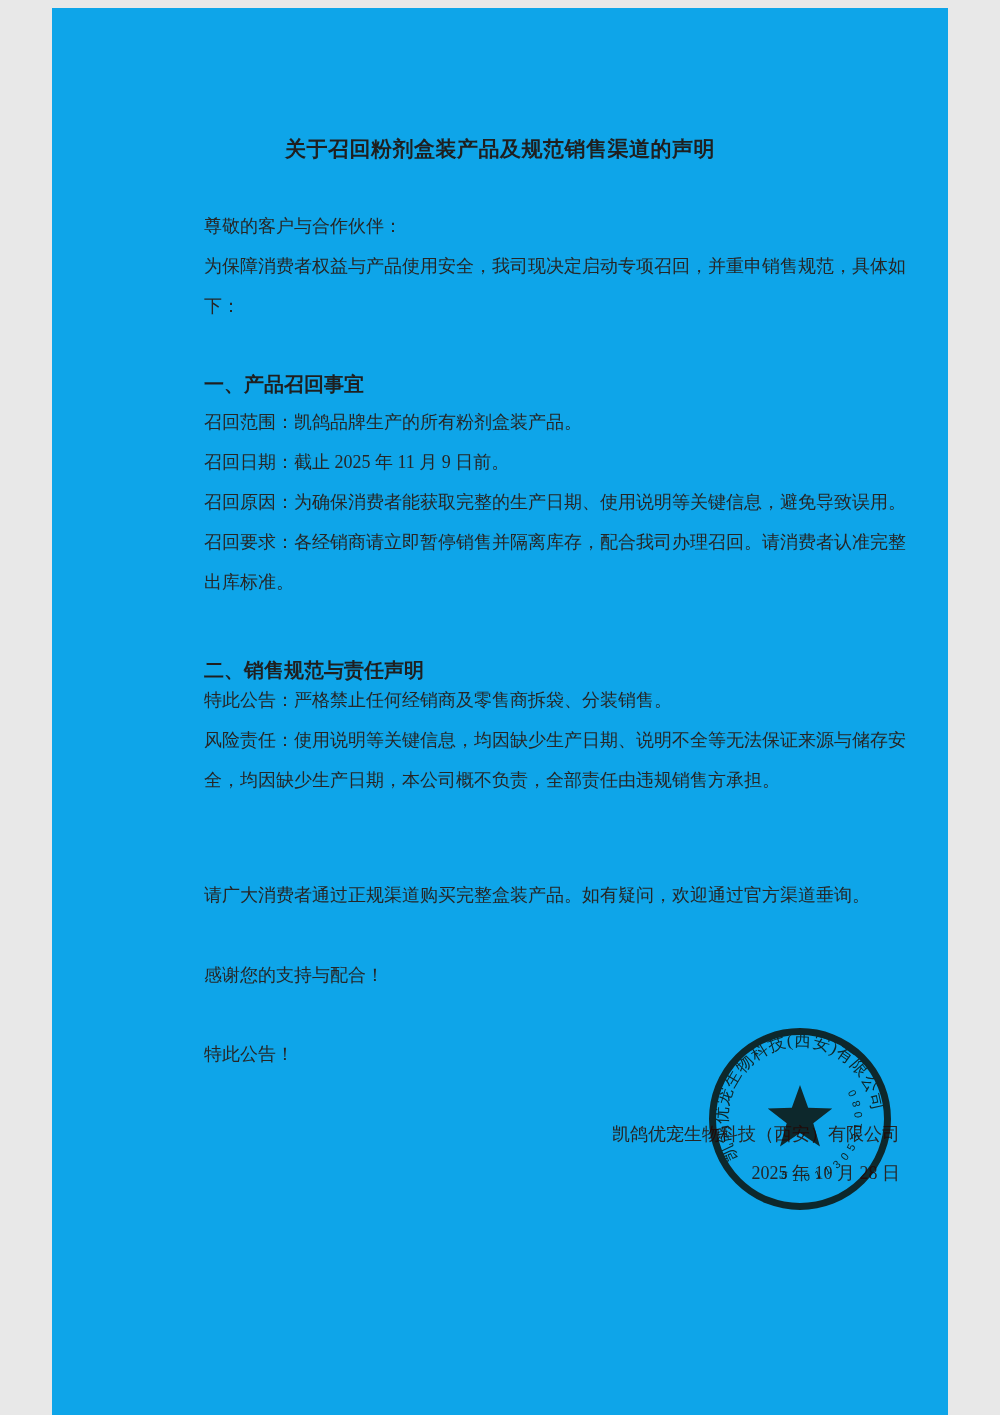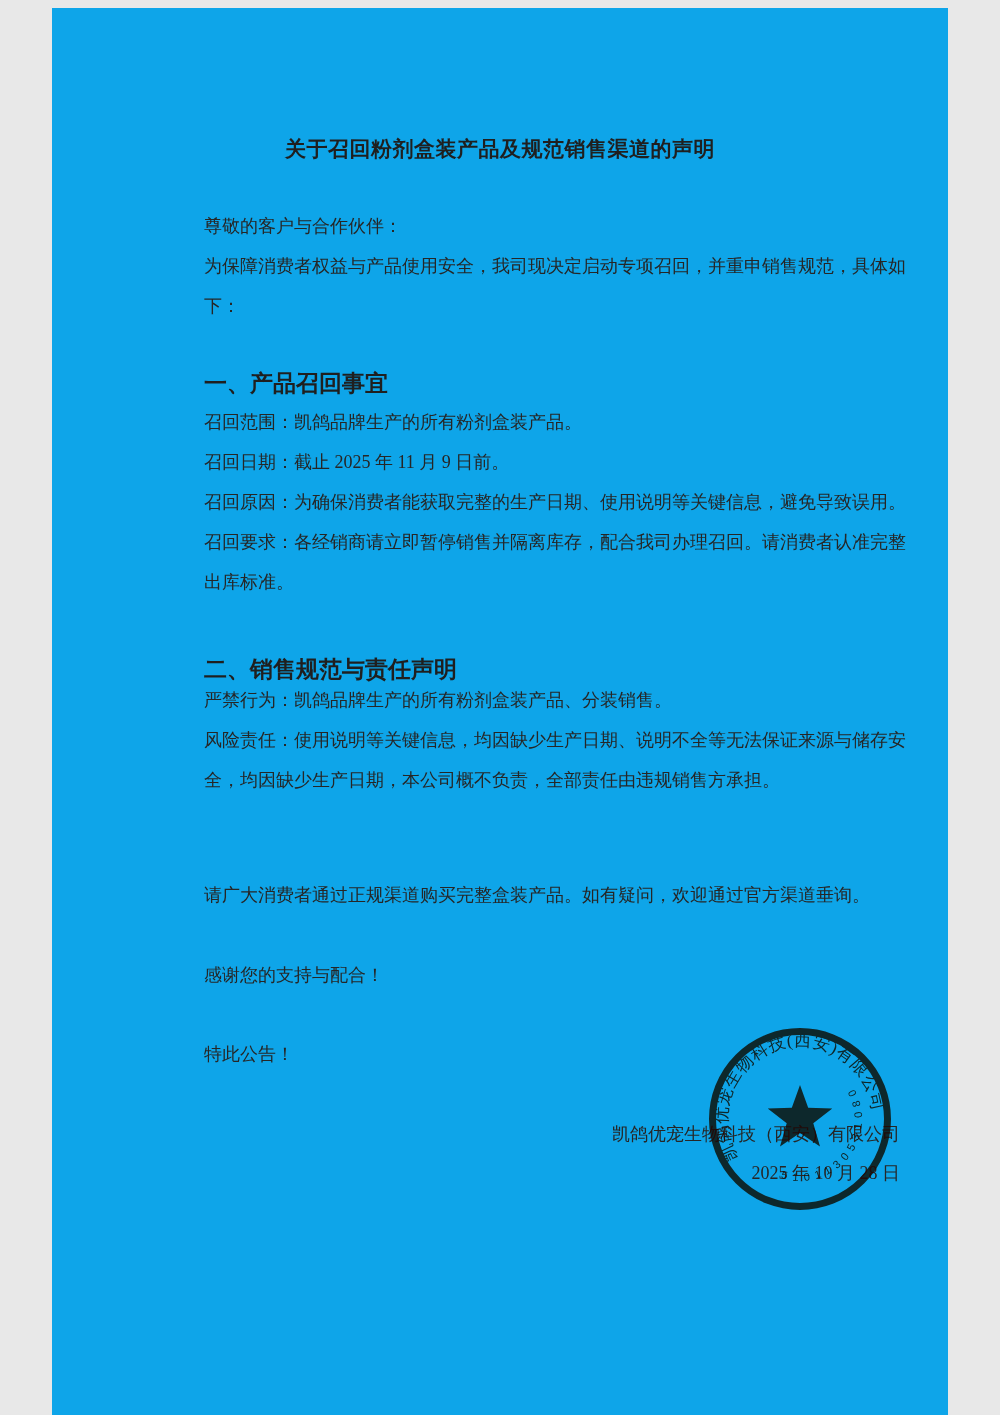--- a/index.html
+++ b/index.html
@@ -21,21 +21,21 @@
     letter-spacing:0.5px;
     color:#1f1f1f;
   }
   .body-block{
     left:152px;width:700px;
     font-size:18px;line-height:40px;
   }
   .body-block .line{white-space:nowrap;}
   .heading{
     left:152px;width:700px;
-    font-size:23px;font-weight:bold;
+    font-size:20px;font-weight:bold;
     line-height:40px;color:#1f1f1f;
     white-space:nowrap;
   }
   .sig{
     left:152px;width:696px;
     text-align:right;
     font-size:18px;line-height:40px;
     white-space:nowrap;
   }
   .seal{
@@ -73,21 +73,21 @@
     <div class="line">召回范围：凯鸽品牌生产的所有粉剂盒装产品。</div>
     <div class="line">召回日期：截止 2025 年 11 月 9 日前。</div>
     <div class="line">召回原因：为确保消费者能获取完整的生产日期、使用说明等关键信息，避免导致误用。</div>
     <div class="line">召回要求：各经销商请立即暂停销售并隔离库存，配合我司办理召回。请消费者认准完整</div>
     <div class="line">出库标准。</div>
   </div>
 
   <div class="abs heading" style="top:642px">二、销售规范与责任声明</div>
 
   <div class="abs body-block" style="top:672px">
-    <div class="line">严禁行为：凯鸽品牌生产的所有粉剂盒装产品、分装销售。</div>
+    <div class="line">特此公告：严格禁止任何经销商及零售商拆袋、分装销售。</div>
     <div class="line">风险责任：使用说明等关键信息，均因缺少生产日期、说明不全等无法保证来源与储存安</div>
     <div class="line">全，均因缺少生产日期，本公司概不负责，全部责任由违规销售方承担。</div>
   </div>
 
   <div class="abs body-block" style="top:867px">
     <div class="line">请广大消费者通过正规渠道购买完整盒装产品。如有疑问，欢迎通过官方渠道垂询。</div>
   </div>
 
   <div class="abs body-block" style="top:947px">
     <div class="line">感谢您的支持与配合！</div>

